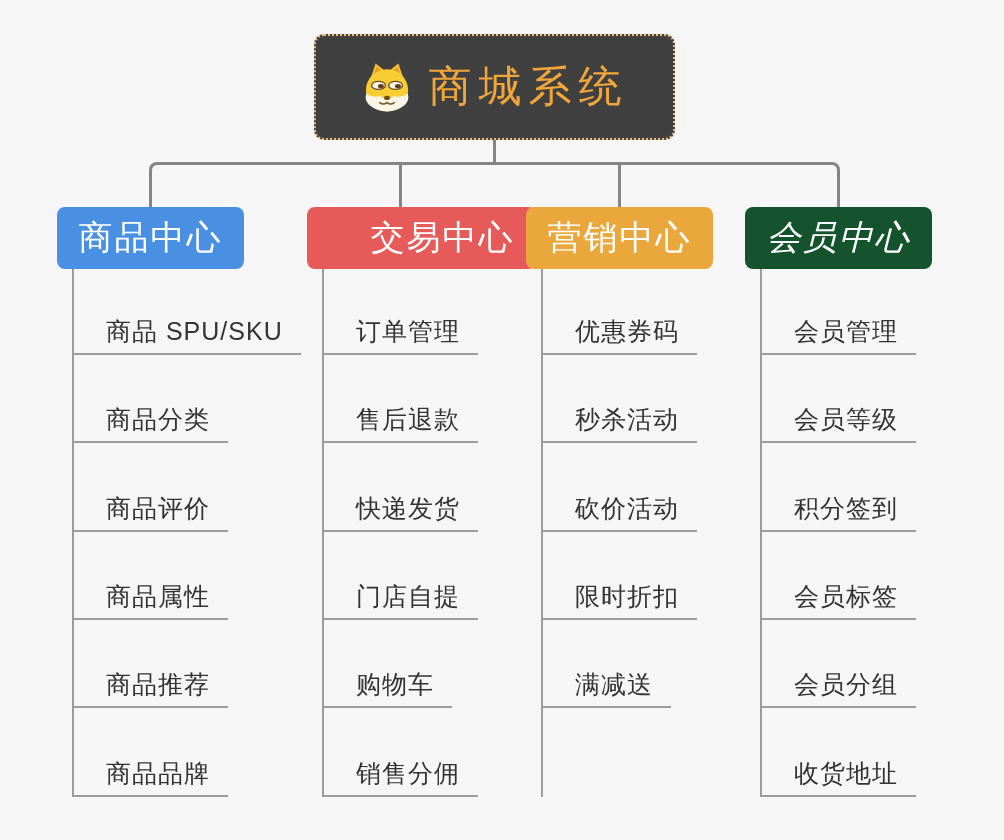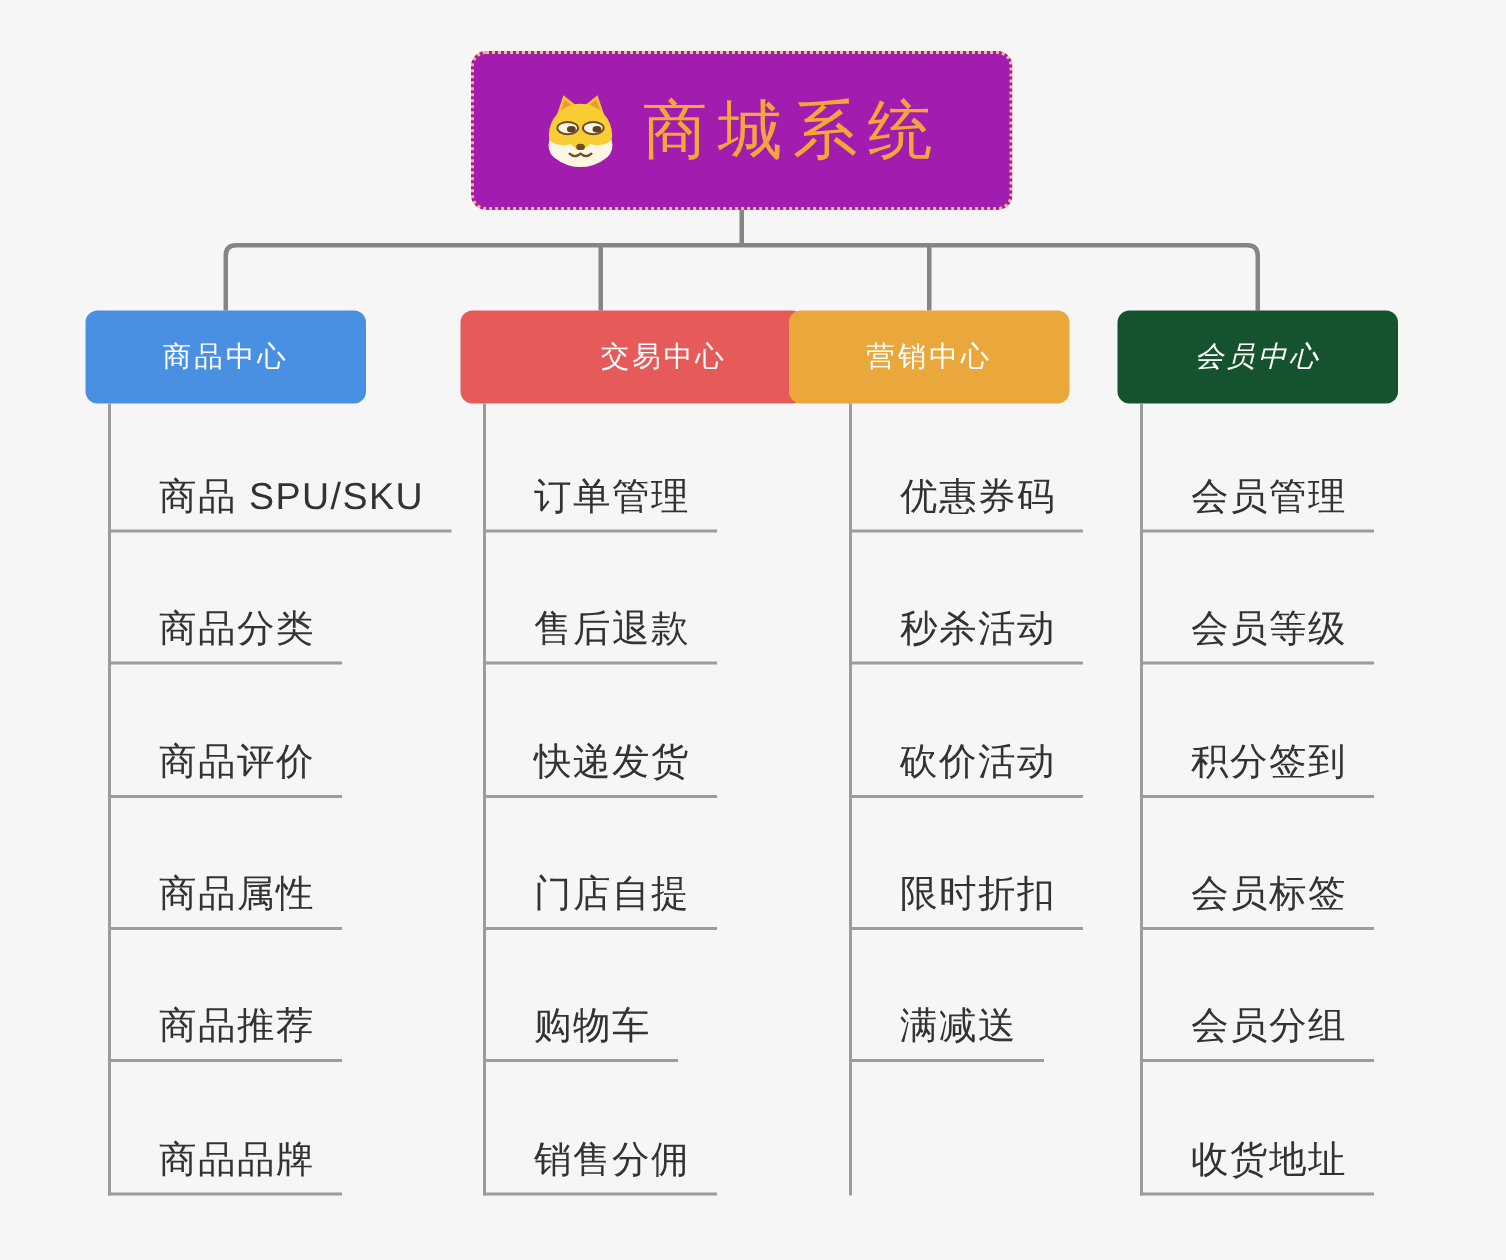--- a/index.html
+++ b/index.html
@@ -22,21 +22,21 @@
     width:1004px; height:840px;
     pointer-events:none;
   }
 
   
   .root {
     position:absolute;
     left:314px; top:34px;
     width:361px; height:106px;
     box-sizing:border-box;
-    background:#a21caf;
+    background:#404040;
     border:2px dotted #f0bd7a;
     border-radius:10px;
     display:flex;
     align-items:center;
     justify-content:center;
     gap:16px;
     cursor:pointer;
   }
   .root-title {
     font-size:43px;
@@ -46,21 +46,21 @@
   }
   .dog { width:52px; height:52px; flex:0 0 auto; }
 
   
   .branch-box {
     position:absolute;
     top:207px;
     width:187px; height:62px;
     border-radius:8px;
     color:#ffffff;
-    font-size:19px;
+    font-size:34px;
     letter-spacing:2px;
     display:flex;
     align-items:center;
     justify-content:center;
     white-space:nowrap;
     cursor:pointer;
   }
   .b0 { left:57px;  background:#4a90e2; }
   .b1 { left:307px; background:#e65b59; }
   .b2 { left:526px; background:#eaa83c; }
@@ -69,21 +69,21 @@
   
   .col {
     position:absolute;
     top:269px;
     height:528px;
     width:230px;
     border-left:2px solid #9c9c9c;
   }
   .col0 { left:72px; }
   .col1 { left:322px; }
-  .col2 { left:566px; }
+  .col2 { left:541px; }
   .col3 { left:760px;text-align:right; }
 
   
   .child {
     position:absolute;
     left:-2px;
     white-space:nowrap;
     font-size:25px;
     line-height:28px;
     letter-spacing:1px;

